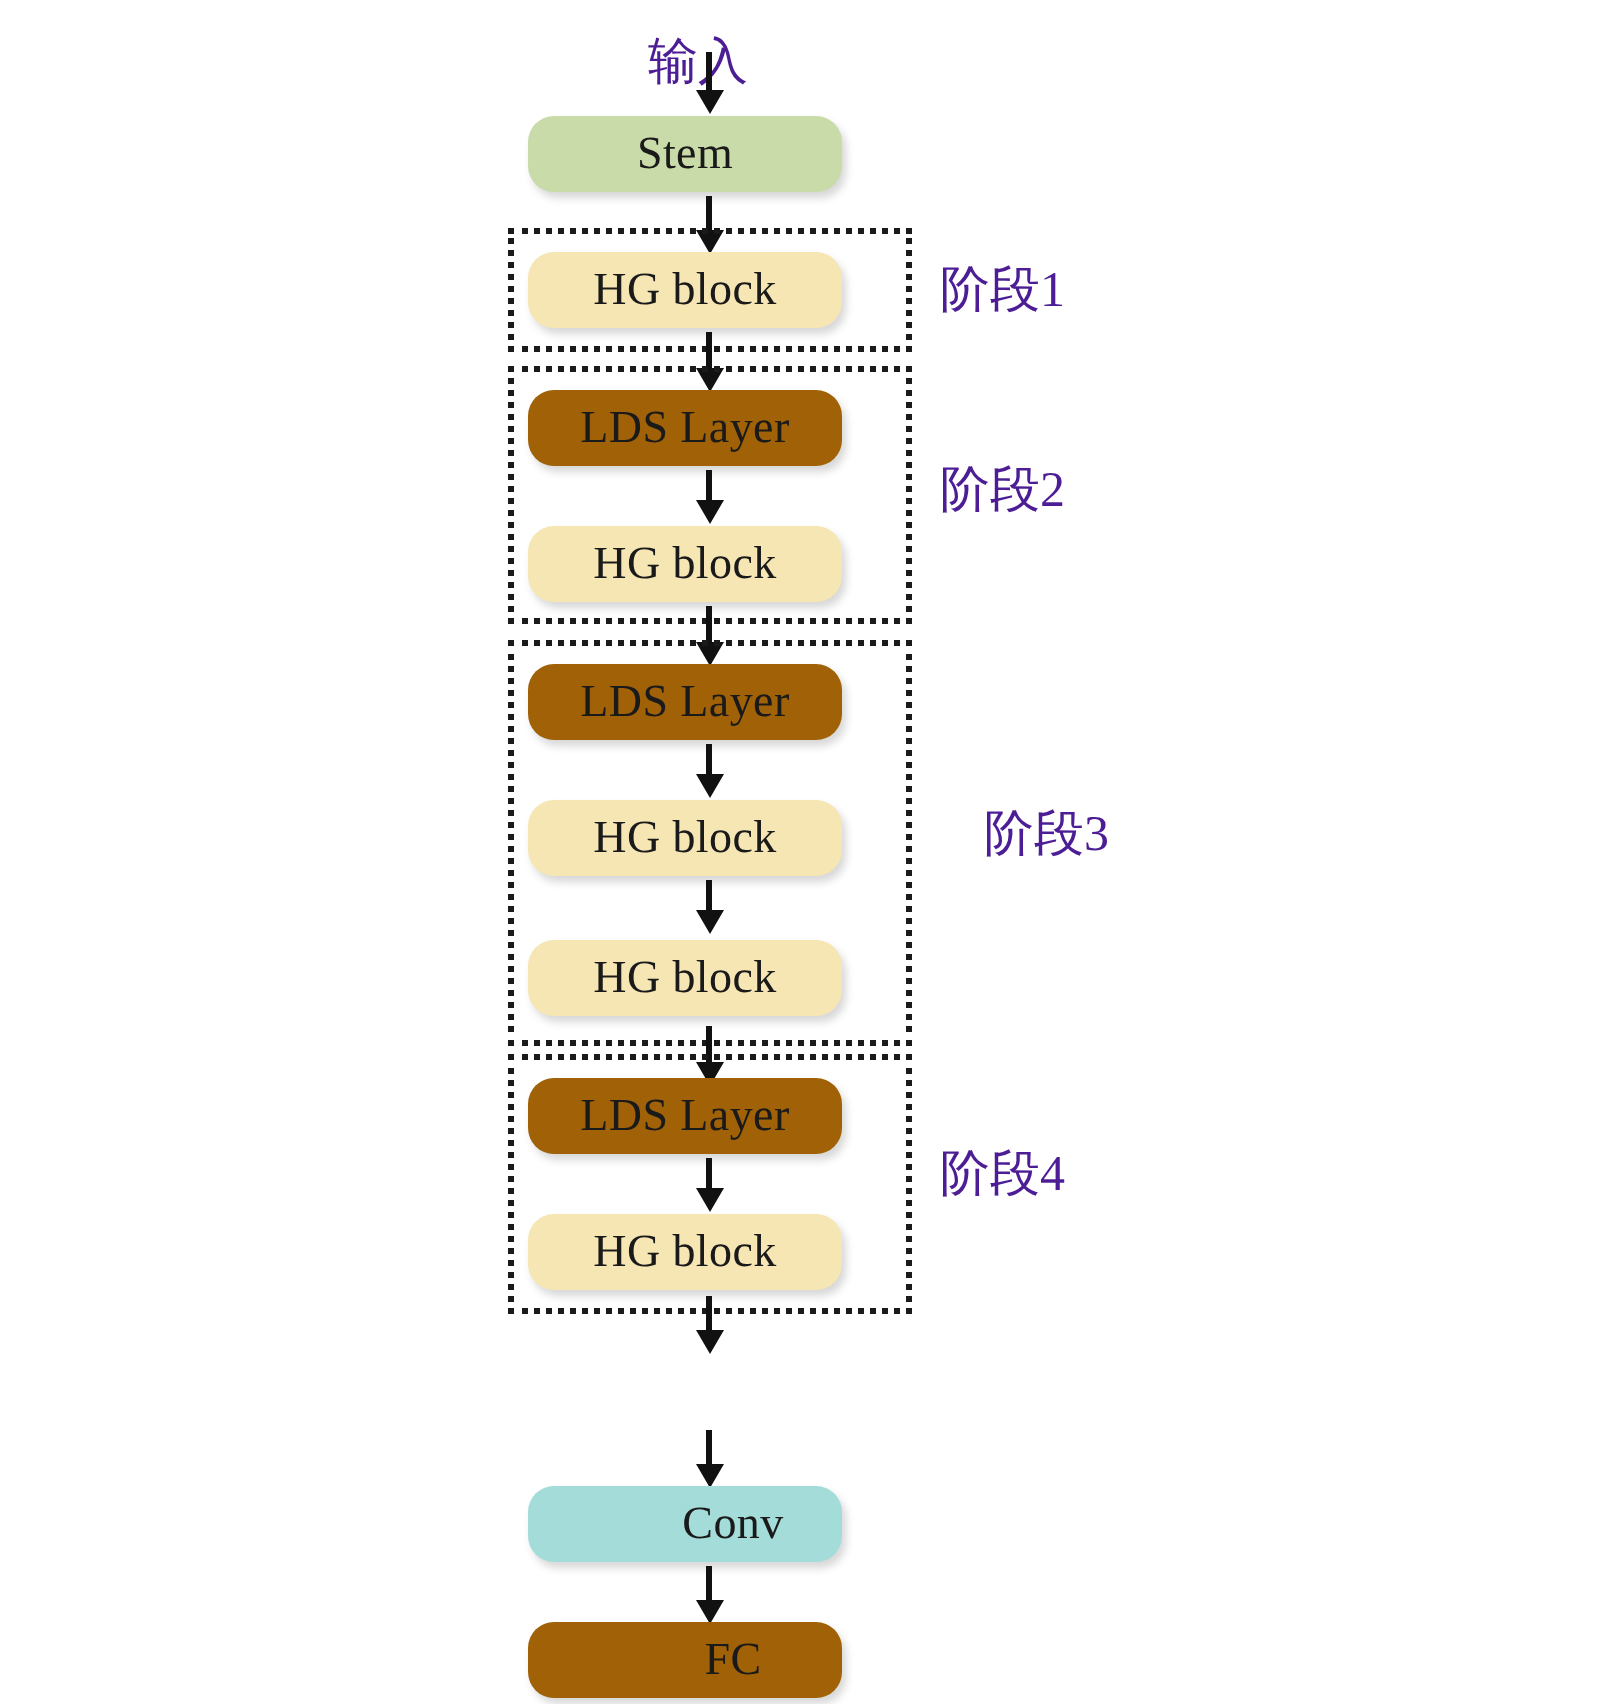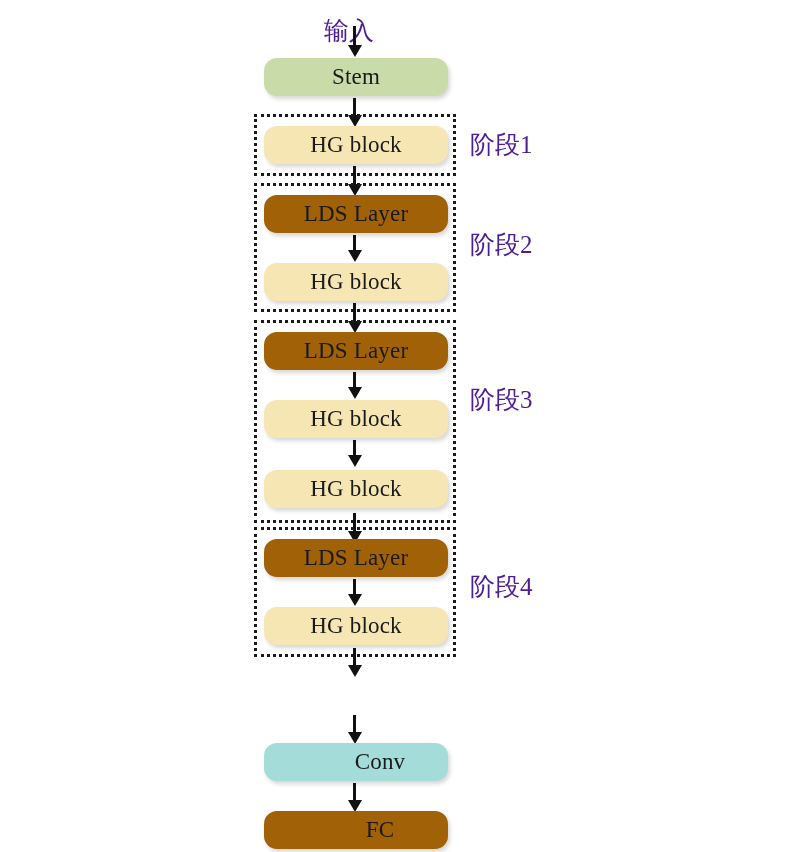--- a/index.html
+++ b/index.html
@@ -8,21 +8,21 @@
     background:#ffffff;
     font-family:"Liberation Serif","DejaVu Serif",serif;
     overflow:hidden;
     position:relative;
   }
   #canvas{position:absolute;left:0;top:0;width:800px;height:852px;}
 
   
   .node{
     position:absolute;
-    left:264px;width:184px;
+    left:264px;width:157px;
     height:38px;
     border-radius:13px;
     display:flex;align-items:center;justify-content:center;
     font-size:23px;
     color:#1a1a1a;
     letter-spacing:.2px;
     box-shadow:2px 3px 4px rgba(0,0,0,0.16);
     box-sizing:border-box;
   }
   .node-green{background:#c9dba8;}
@@ -113,21 +113,21 @@
     <span>LDS Layer</span>
   </div>
   <div class="arrow" style="top:372px;height:16px;"></div>
   <div class="node node-yellow" style="top:400px;">
     <span>HG block</span>
   </div>
   <div class="arrow" style="top:440px;height:16px;"></div>
   <div class="node node-yellow" style="top:470px;">
     <span>HG block</span>
   </div>
-  <div class="stage-label" style="top:383px;">阶段3</div>
+  <div class="stage-label" style="top:400px;margin-left:22px;">阶段3</div>
 
   <div class="arrow" style="top:513px;height:19px;"></div>
 
   <div class="stage-box" style="top:527px;height:130px;"></div>
   <div class="node node-gray" style="top:539px;">
     <span>LDS Layer</span>
   </div>
   <div class="arrow" style="top:579px;height:16px;"></div>
   <div class="node node-yellow" style="top:607px;">
     <span>HG block</span>

